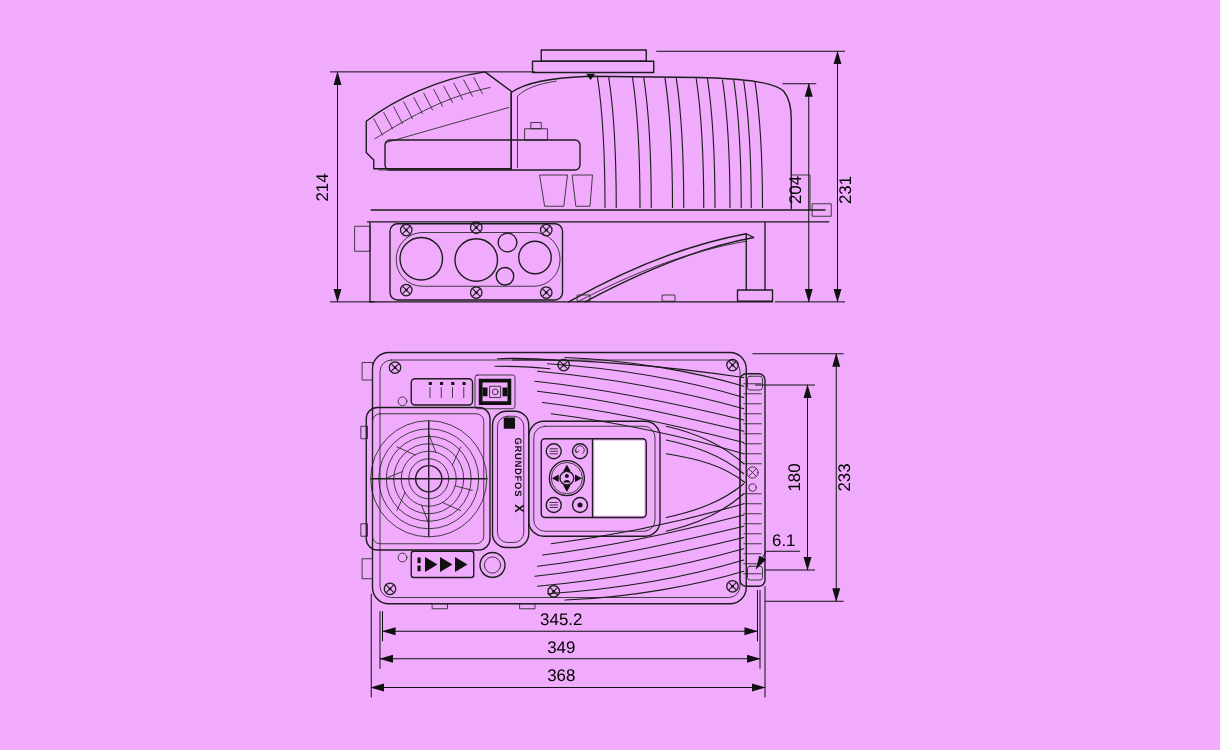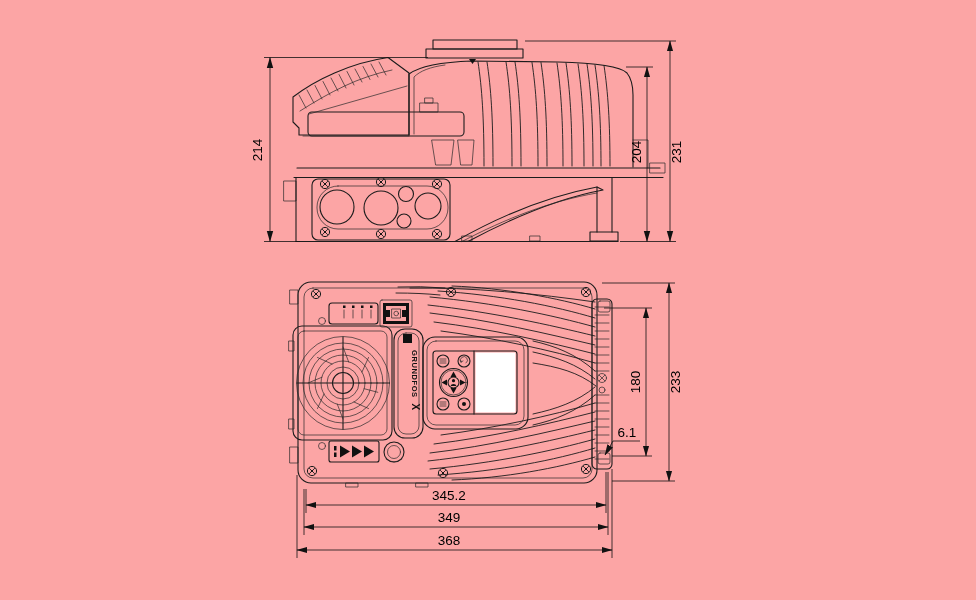--- a/index.html
+++ b/index.html
@@ -1,16 +1,16 @@
 <!DOCTYPE html>
 <html><head>
 <meta charset="utf-8">
 <style>
   html,body{margin:0;padding:0;background:#fff;}
-  .canvas{position:relative;width:976px;height:600px;background:#fca5a5;overflow:hidden;
+  .canvas{position:relative;width:976px;height:600px;background:#f0abfc;overflow:hidden;
           font-family:"Liberation Sans", sans-serif;}
   svg{position:absolute;left:0;top:0;}
   .ln{fill:none;stroke:#1c1c1c;stroke-width:1.1;stroke-linejoin:round;stroke-linecap:round;}
   .th{fill:none;stroke:#2a2a2a;stroke-width:0.7;stroke-linejoin:round;stroke-linecap:round;}
   .fin{fill:none;stroke:#1c1c1c;stroke-width:0.9;stroke-linecap:round;}
   .blk{fill:#111;stroke:none;}
   .thick{fill:none;stroke:#111;stroke-width:3;}
   .dim line, .dim path.ld{stroke:#111;stroke-width:0.8;fill:none;}
   .dimtxt{font:13.5px "Liberation Sans", sans-serif;fill:#000;}
   #screw circle{fill:none;stroke:#1c1c1c;stroke-width:1;}

